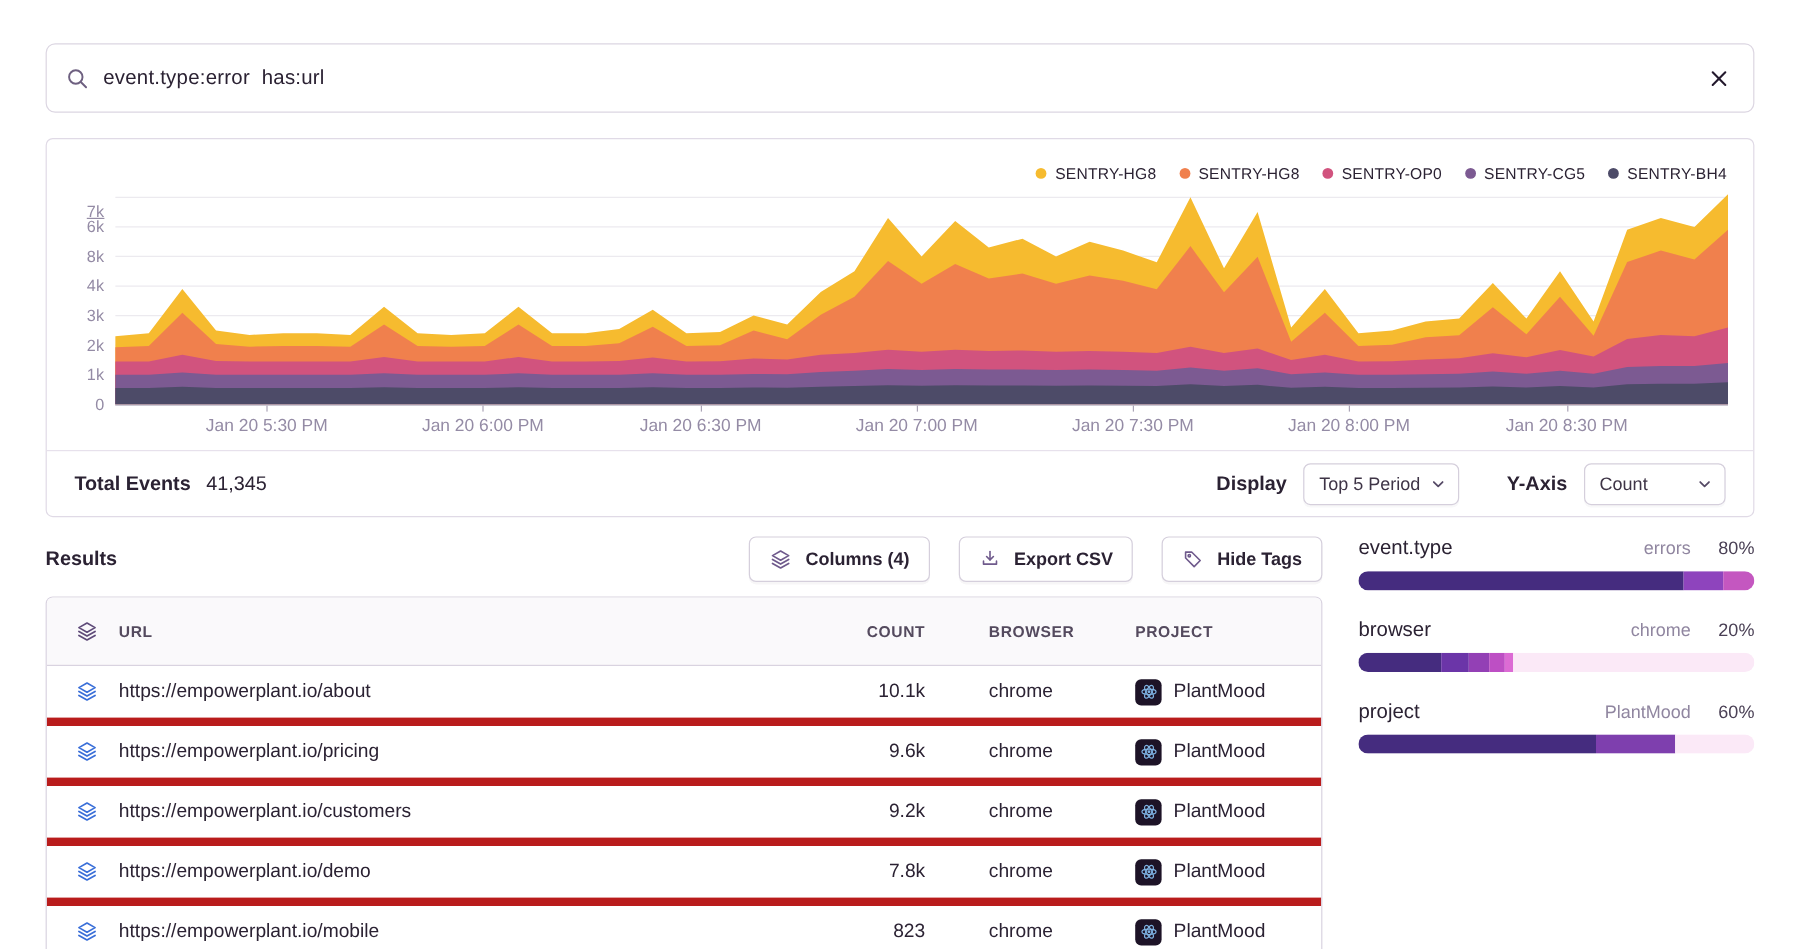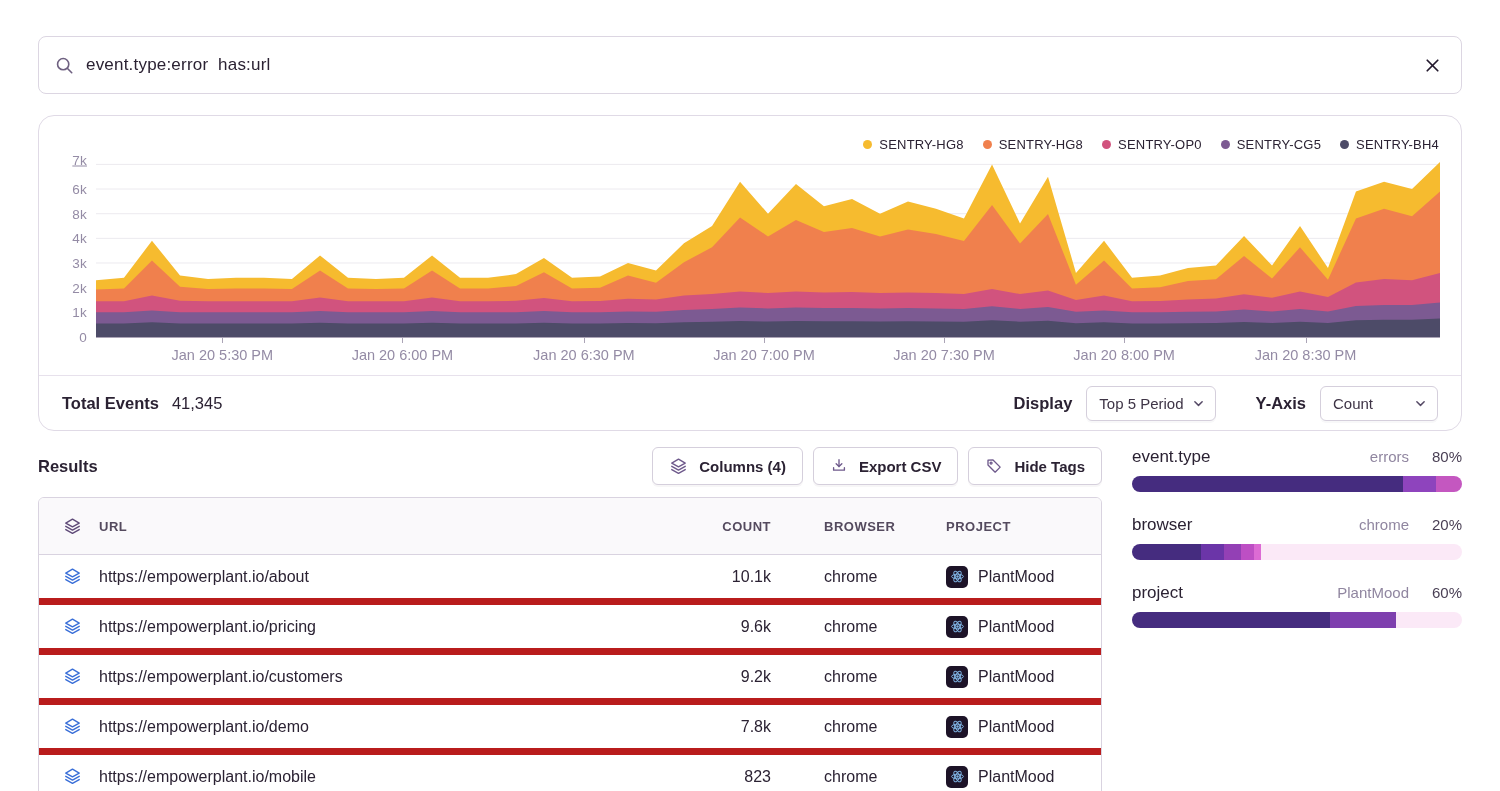--- a/index.html
+++ b/index.html
@@ -17,21 +17,21 @@
     margin-bottom: 21px; background: #fff;
   }
   .search-bar .s-icon { display: flex; color: #6E6080; margin-right: 12px; }
   .search-input {
     flex: 1; border: none; outline: none; font: 17px "Liberation Sans", sans-serif;
     color: #2B2233; background: transparent; letter-spacing: .2px;
   }
   .x-icon { display: flex; color: #241A2E; cursor: pointer; }
 
   
-  .chart-panel { border: 1px solid #E0DAE6; border-radius: 16px; position: relative; background: #fff; }
+  .chart-panel { border: 1px solid #E0DAE6; border-radius: 6px; position: relative; background: #fff; }
   .legend {
     position: absolute; top: 21px; right: 22px; display: flex; gap: 19px;
     font-size: 13px; color: #2B2233; letter-spacing: .2px; z-index: 2;
   }
   .legend-item { display: flex; align-items: center; gap: 7px; cursor: pointer; }
   .legend-dot { width: 9px; height: 9px; border-radius: 50%; flex: 0 0 auto; }
 
   .chart-body { display: flex; padding: 41px 21px 0 0; }
   .y-axis { width: 57px; position: relative; height: 180px; flex: 0 0 auto; }
   .y-tick {
@@ -66,21 +66,21 @@
   .select.w1 { min-width: 122px; }
   .select.w2 { min-width: 118px; }
 
   
   .content { display: flex; gap: 30px; margin-top: 16px; }
   .results-col { flex: 0 0 1064px; }
   .tags-col { flex: 1; }
 
   .results-head { display: flex; align-items: center; justify-content: space-between; margin-bottom: 12px; height: 38px; }
   h2.sec-title { font-size: 16.5px; font-weight: bold; color: #2B2233; }
-  .btns { display: flex; gap: 10px; border-radius: 14px; }
+  .btns { display: flex; gap: 24px; border-radius: 14px; }
   .btn {
     display: flex; align-items: center; gap: 11px; height: 38px; padding: 0 16px;
     border: 1px solid #D5CFDC; border-radius: 6px; background: #fff; cursor: pointer;
     font-size: 15px; font-weight: 600; color: #2B2233;
     box-shadow: 0 2px 0 rgba(43,34,51,.04);
   }
   .btn .b-icon { display: flex; color: #6F5A8C; }
 
   .table { border: 1px solid #D9D3E0; border-radius: 6px; overflow: hidden; background: #fff; }
   .trow { display: grid; grid-template-columns: 1fr 110px 150px 180px; align-items: center; }
@@ -157,21 +157,21 @@
       </div>
     <div class="chart-body">
       <div class="y-axis" id="yaxis">
           <span class="y-tick" style="top: 180px;">0</span>
           <span class="y-tick" style="top: 155.342px;">1k</span>
           <span class="y-tick" style="top: 130.685px;">2k</span>
           <span class="y-tick" style="top: 106.027px;">3k</span>
           <span class="y-tick" style="top: 81.3699px;">4k</span>
           <span class="y-tick" style="top: 56.7123px;">8k</span>
           <span class="y-tick" style="top: 32.0548px;">6k</span>
-          <span class="y-tick" style="top: 3px; text-decoration: underline;">7k</span>
+          <span class="y-tick" style="top: 19px; text-decoration: underline;">7k</span>
         </div>
       <div class="plot-wrap">
         <svg id="chart-svg" viewBox="0 0 1345 180" preserveAspectRatio="none">
             <line x1="0" x2="1345" y1="155.34246575342465" y2="155.34246575342465" stroke="#ECEAEF" stroke-width="1"></line>
             <line x1="0" x2="1345" y1="130.68493150684932" y2="130.68493150684932" stroke="#ECEAEF" stroke-width="1"></line>
             <line x1="0" x2="1345" y1="106.02739726027397" y2="106.02739726027397" stroke="#ECEAEF" stroke-width="1"></line>
             <line x1="0" x2="1345" y1="81.36986301369863" y2="81.36986301369863" stroke="#ECEAEF" stroke-width="1"></line>
             <line x1="0" x2="1345" y1="56.712328767123296" y2="56.712328767123296" stroke="#ECEAEF" stroke-width="1"></line>
             <line x1="0" x2="1345" y1="32.054794520547944" y2="32.054794520547944" stroke="#ECEAEF" stroke-width="1"></line>
             <line x1="0" x2="1345" y1="7.39726027397262" y2="7.39726027397262" stroke="#ECEAEF" stroke-width="1"></line>

